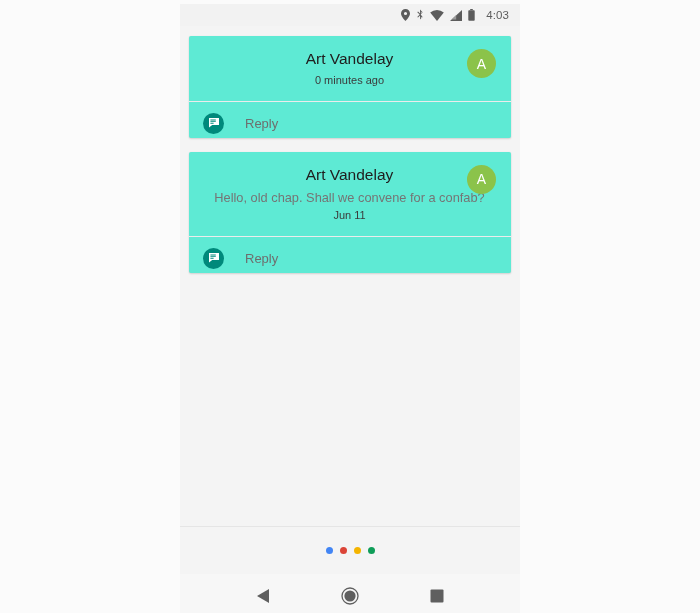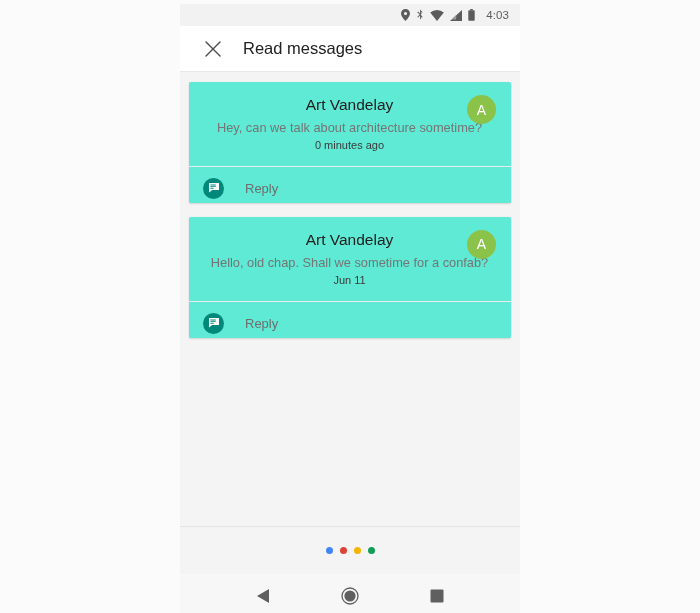--- a/index.html
+++ b/index.html
@@ -214,54 +214,45 @@
       <span>
         <svg width="7" height="12" viewBox="0 0 7 12">
             <rect x="2.2" y="0" width="2.6" height="1.2" fill="#5c5c5c"></rect>
             <rect x="0.3" y="1.2" width="6.4" height="10.5" rx="0.8" fill="#5c5c5c"></rect>
           </svg>
       </span>
       <span class="status-time">4:03</span>
     </div>
   </div>
 
-  <div class="app-bar">
-    <div class="close-btn">
-      <svg width="16" height="16" viewBox="0 0 16 16">
-          <path d="M1 1L15 15M15 1L1 15" stroke="#4a4a4a" stroke-width="1.4" stroke-linecap="round"></path>
-        </svg>
-    </div>
-    <div class="app-title">Read messages</div>
-  </div>
 
   <div class="content">
 
     <div class="card">
       <div class="card-body">
         <div class="sender">Art Vandelay</div>
-        <div class="preview">Hey, can we talk about architecture sometime?</div>
         <div class="timestamp">0 minutes ago</div>
         <div class="avatar">A</div>
       </div>
       <div class="card-divider"></div>
       <div class="reply-row">
         <span class="reply-icon">
           <svg width="12" height="12" viewBox="0 0 12 12">
               <path d="M1 1h10v7H4.2L1 10.6V1z" fill="#ffffff"></path>
               <path d="M2.4 2.6h5.4v0.9H2.4zM2.4 4.2h5.4v0.9H2.4zM2.4 5.8h3.2v0.9H2.4z" fill="#00897B"></path>
             </svg>
         </span>
         <span class="reply-label">Reply</span>
       </div>
     </div>
 
     <div class="card">
       <div class="card-body">
         <div class="sender">Art Vandelay</div>
-        <div class="preview">Hello, old chap. Shall we sometime for a confab?</div>
+        <div class="preview">Hello, old chap. Shall we convene for a confab?</div>
         <div class="timestamp">Jun 11</div>
         <div class="avatar">A</div>
       </div>
       <div class="card-divider"></div>
       <div class="reply-row">
         <span class="reply-icon">
           <svg width="12" height="12" viewBox="0 0 12 12">
               <path d="M1 1h10v7H4.2L1 10.6V1z" fill="#ffffff"></path>
               <path d="M2.4 2.6h5.4v0.9H2.4zM2.4 4.2h5.4v0.9H2.4zM2.4 5.8h3.2v0.9H2.4z" fill="#00897B"></path>
             </svg>

